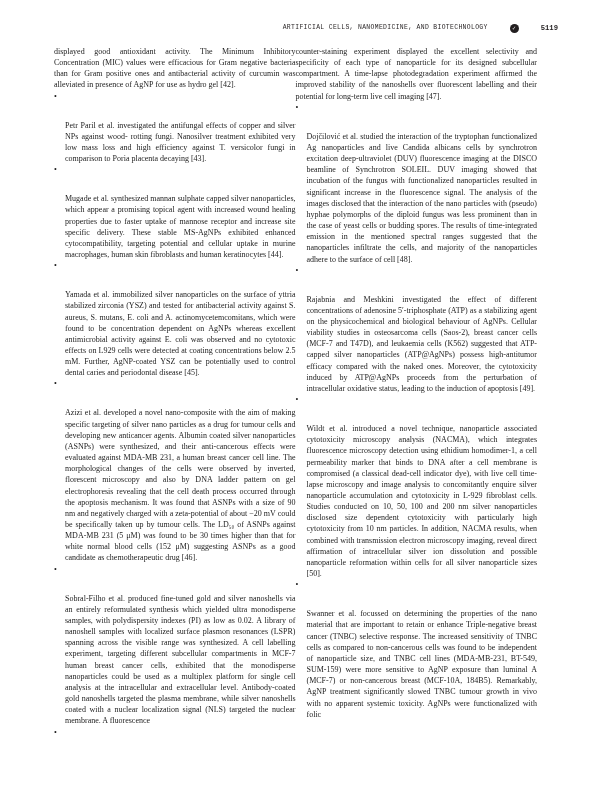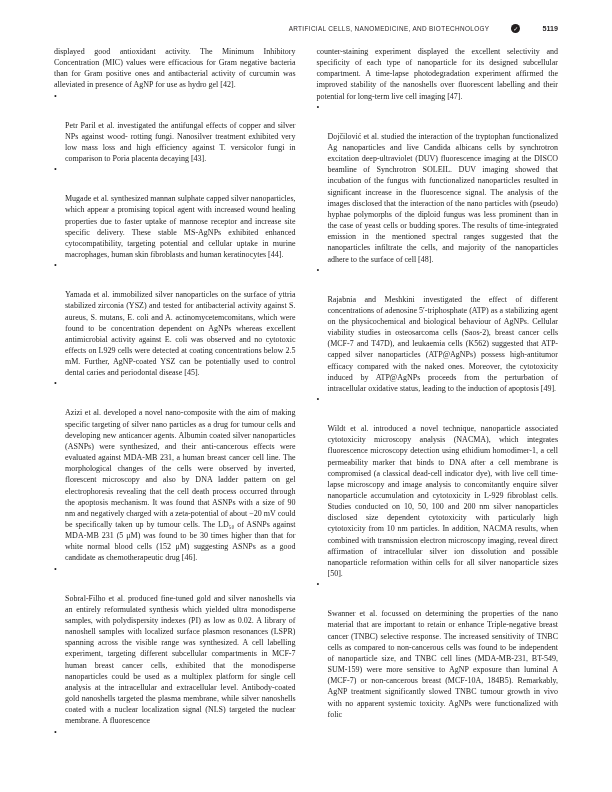--- a/index.html
+++ b/index.html
@@ -10,22 +10,22 @@
     font-family: "Liberation Serif", serif;
     color: #1c1c1c;
     position: relative;
     margin: 0 auto;
     overflow: hidden;
     box-shadow: 0 0 4px rgba(0,0,0,.25);
   }
   .running-header {
     position: absolute;
     top: 24px; right: 54px;
-    display: flex; align-items: center; gap: 22px;
-    font-family: Liberation Sans, sans-serif;
+    display: flex; gap: 22px;
+    font-family: Liberation Mono, monospace;
     font-size: 6.4px;
     letter-spacing: 0.35px;
     color: #231f20;
     white-space: nowrap;
   }
   .logo-icon {
     width: 9px; height: 9px;
     border-radius: 50%;
     background: #231f20;
     color: #ffffff;
@@ -35,21 +35,20 @@
   }
   .pagenum {
     font-weight: bold;
     font-size: 7.2px;
     letter-spacing: 0;
   }
   .columns {
     position: absolute;
     top: 46px; left: 54px; right: 54px; bottom: 38px;
     display: flex;
-    gap: 21px;
   }
   .column {
     width: 241.5px;
     flex: none;
     font-size: 8px;
     line-height: 11.15px;
     text-align: justify;
     hyphens: auto;
   }
   .cont-para { text-align: justify; }

